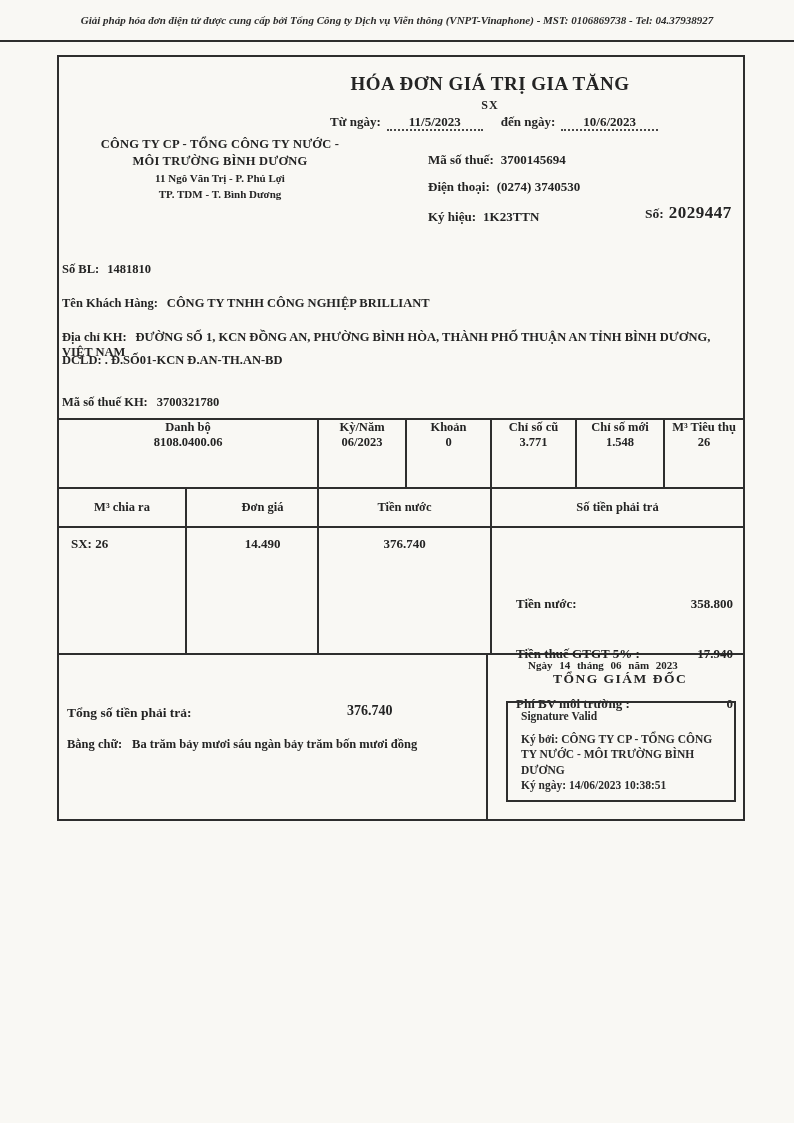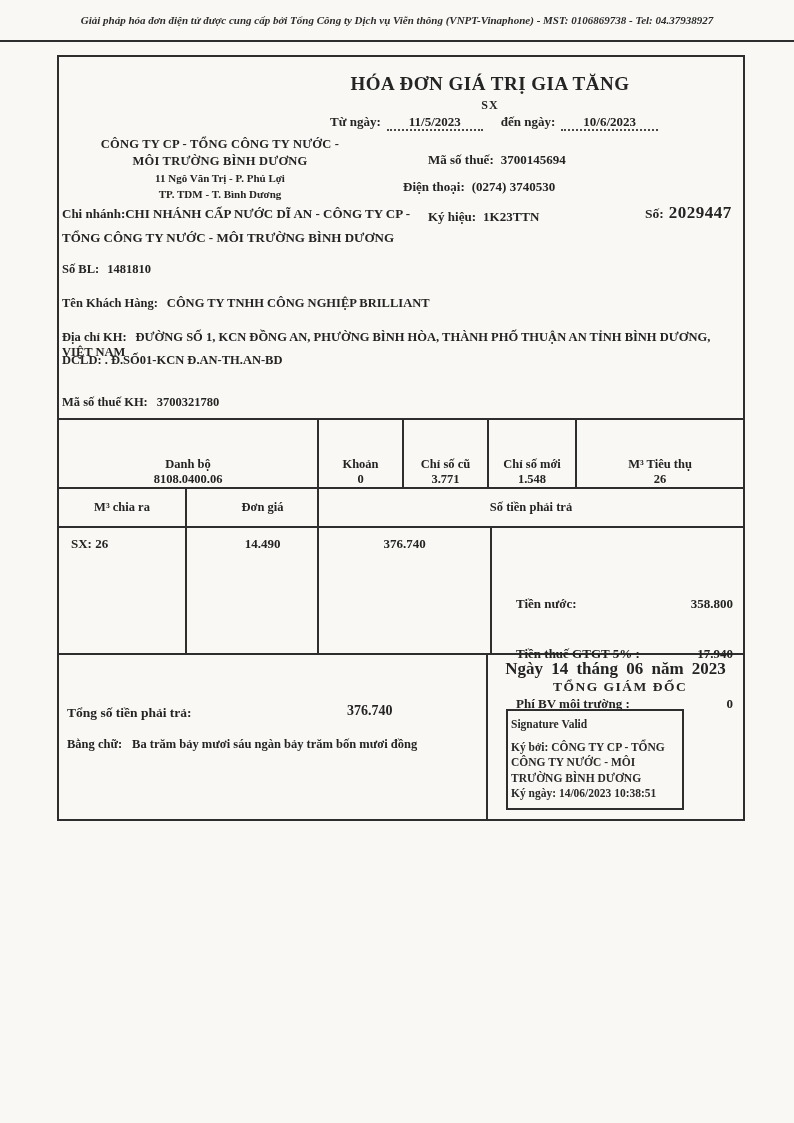--- a/index.html
+++ b/index.html
@@ -40,41 +40,41 @@
   .seller-name-line { font-size: 12.5px; line-height: 17px; letter-spacing: 0.2px; }
   .seller-addr-line { font-size: 11px; line-height: 16px; }
 
   .branch-block { top: 202px; left: 62px; width: 382px; font-size: 13px; line-height: 23.5px; }
   .so-bl { top: 262px; left: 62px; font-size: 12.5px; }
   .so-bl .val { margin-left: 8px; }
 
   .kv-line { font-size: 13px; white-space: nowrap; }
   .kv-line .val { margin-left: 7px; }
   .mst-line { top: 152px; left: 428px; }
-  .phone-line { top: 179px; left: 403px; }
+  .phone-line { top: 179px; left: 428px; }
   .serial-line { top: 209px; left: 428px; }
   .number-line { top: 203px; left: 645px; font-size: 13.5px; }
   .number-line .num { font-size: 17px; margin-left: 5px; letter-spacing: 0.5px; text-align: center; }
 
   .cust-line { font-size: 12.5px; }
   .cust-line .val { margin-left: 9px; }
   .cust-name { top: 296px; left: 62px; }
   .cust-addr { top: 330px; left: 62px; width: 678px; }
   .dcld-line { top: 353px; left: 62px; font-size: 12.5px; }
   .cust-mst { top: 395px; left: 62px; }
 
   .meter-table {
     top: 418px; left: 59px; width: 684px; height: 71px;
     display: flex;
     border-top: 2px solid #2e2e2e;
     border-bottom: 2px solid #2e2e2e;
   }
   .mt-cell {
     display: flex; flex-direction: column;
-    justify-content: flex-end; align-items: center;
+    justify-content: flex-start; align-items: center;
     font-size: 12.5px;
   }
   .mt-cell + .mt-cell { border-left: 2px solid #2e2e2e; }
   .c1 { width: 258px; } .c2 { width: 88px; } .c3 { width: 85px; }
   .c4 { width: 85px; } .c5 { width: 88px; } .c6 { flex: 1; }
 
   .charge-header {
     top: 489px; left: 59px; width: 684px; height: 39px;
     display: flex;
     border-bottom: 2px solid #2e2e2e;
@@ -95,27 +95,27 @@
   .summary-block { padding: 28px 10px 0 24px; }
   .sum-row { display: flex; justify-content: space-between; line-height: 21px; font-size: 13px; margin-top: 29px; }
 
   .bottom-section { top: 655px; left: 59px; width: 684px; height: 164px; display: flex; }
   .bs-left { width: 429px; border-right: 2px solid #2e2e2e; position: relative; padding: 48px 0 0 8px; }
   .total-label { font-size: 13.5px; }
   .total-value { position: absolute; left: 288px; top: 48px; font-size: 14px; }
   .words-row { margin-top: 16px; font-size: 12.5px; width: 400px; }
   .words-row .val { margin-left: 10px; }
   .bs-right { flex: 1; }
-  .sign-date-line { margin-top: 4px; text-align: center; font-size: 17px; word-spacing: 4px; }
+  .sign-date-line { margin-top: 4px; font-size: 11px; word-spacing: 4px; margin-left: 40px; }
   .signer-title { text-align: center; font-size: 13.5px; letter-spacing: 1.5px; padding-left: 9px; }
   .sig-box {
     margin: 14px 0 0 18px;
-    width: 178px; min-height: 92px;
+    width: 230px; min-height: 92px;
     border: 2px solid #2e2e2e;
-    padding: 6px 3px;
+    padding: 6px 13px;
     font-size: 11.5px; line-height: 15.5px;
     color: #2a2a2a;
   }
   .sig-valid { font-size: 11.5px; }
   .sig-by { margin-top: 7px; }
 </style>
 </head>
 <body>
 
 <div class="page">
@@ -134,23 +134,20 @@
     <span class="lbl">Từ ngày:</span><span class="uline">11/5/2023</span><span class="lbl gap">đến ngày:</span><span class="uline">10/6/2023</span>
   </div>
 
   <div class="abs seller-name-block">
     <div class="seller-name-line">CÔNG TY CP - TỔNG CÔNG TY NƯỚC -</div>
     <div class="seller-name-line">MÔI TRƯỜNG BÌNH DƯƠNG</div>
     <div class="seller-addr-line">11 Ngô Văn Trị - P. Phú Lợi</div>
     <div class="seller-addr-line">TP. TDM - T. Bình Dương</div>
   </div>
 
-  <div class="abs branch-block">
-    <span>Chi nhánh:</span><span>CHI NHÁNH CẤP NƯỚC DĨ AN - CÔNG TY CP - TỔNG CÔNG TY NƯỚC - MÔI TRƯỜNG BÌNH DƯƠNG</span>
-  </div>
 
   <div class="abs so-bl">
     <span>Số BL:</span><span class="val">1481810</span>
   </div>
 
   <div class="abs kv-line mst-line">
     <span>Mã số thuế:</span><span class="val">3700145694</span>
   </div>
   <div class="abs kv-line phone-line">
     <span>Điện thoại:</span><span class="val">(0274) 3740530</span>
@@ -171,20 +168,24 @@
   <div class="abs dcld-line">DCLD: . Đ.SỐ01-KCN Đ.AN-TH.AN-BD</div>
   <div class="abs cust-line cust-mst">
     <span>Mã số thuế KH:</span><span class="val">3700321780</span>
   </div>
 
   <div class="abs meter-table">
     <div class="mt-cell c1">
       <div>Danh bộ</div>
       <div>8108.0400.06</div>
     </div>
+    <div class="mt-cell c2">
+      <div>Kỳ/Năm</div>
+      <div>06/2023</div>
+    </div>
     <div class="mt-cell c3">
       <div>Khoản</div>
       <div>0</div>
     </div>
     <div class="mt-cell c4">
       <div>Chỉ số cũ</div>
       <div>3.771</div>
     </div>
     <div class="mt-cell c5">
       <div>Chỉ số mới</div>
@@ -192,20 +193,21 @@
     </div>
     <div class="mt-cell c6">
       <div>M³ Tiêu thụ</div>
       <div>26</div>
     </div>
   </div>
 
   <div class="abs charge-header">
     <div class="ch-cell w1">M³ chia ra</div>
     <div class="ch-cell w2">Đơn giá</div>
+    <div class="ch-cell w3">Tiền nước</div>
     <div class="ch-cell w4">Số tiền phải trả</div>
   </div>
 
   <div class="abs charge-body">
     <div class="cb-cell cb-left w1">SX: 26</div>
     <div class="cb-cell cb-center w2">14.490</div>
     <div class="cb-cell cb-center w3">376.740</div>
     <div class="cb-cell w4">
       <div class="summary-block">
         <div class="sum-row">

